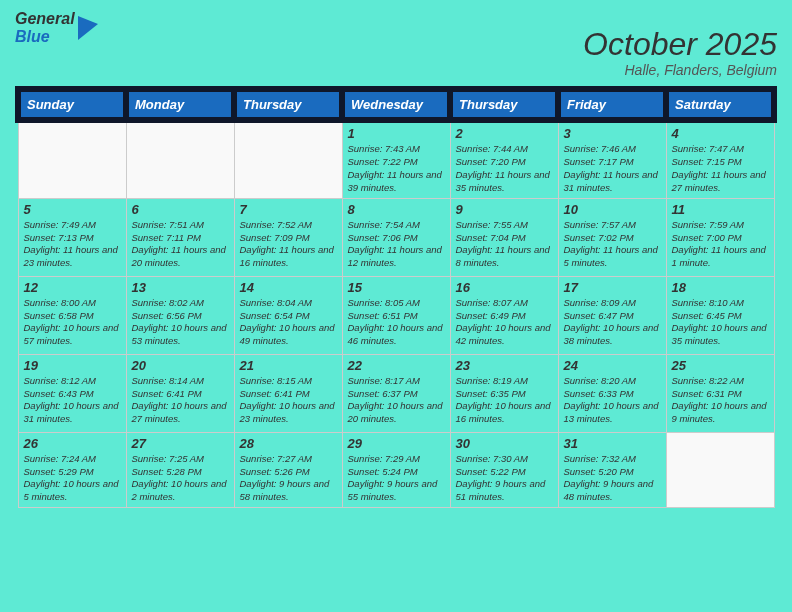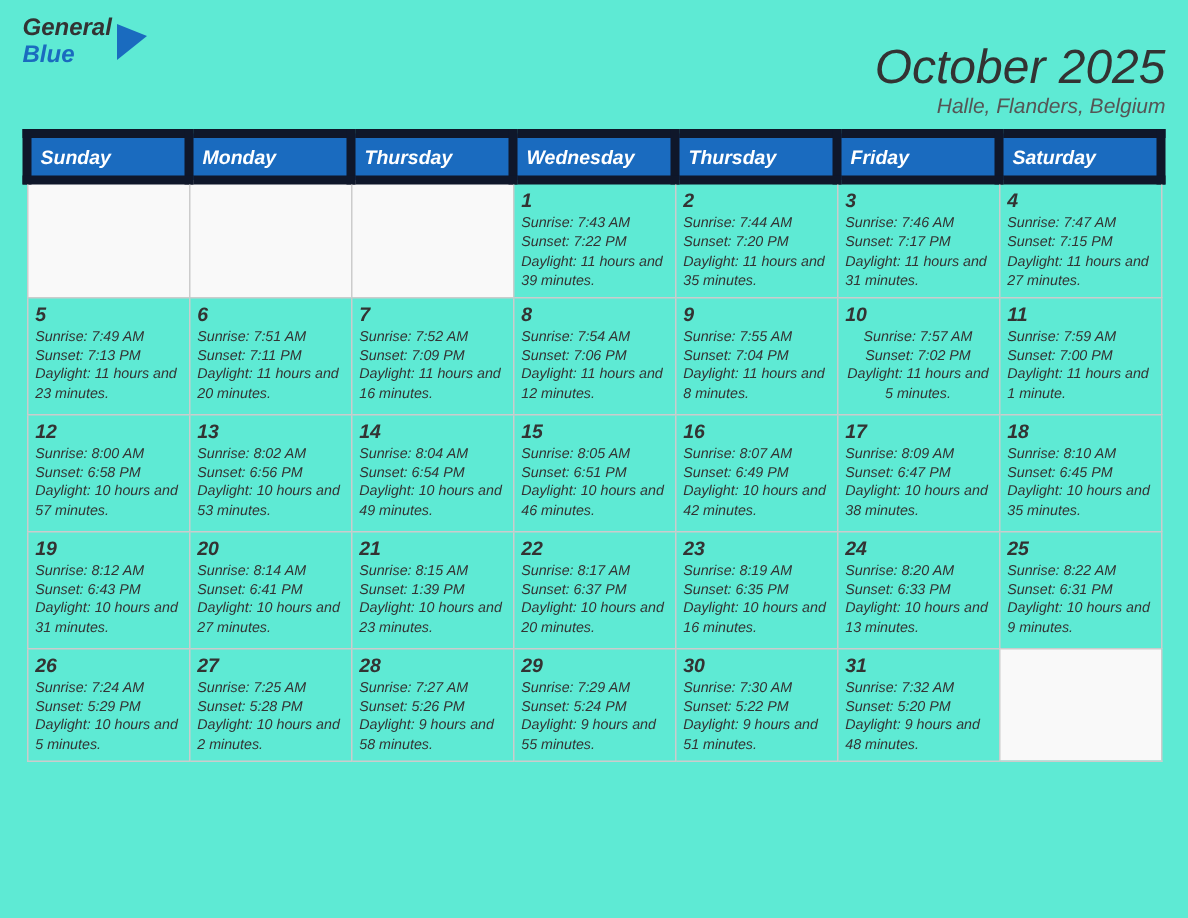--- a/index.html
+++ b/index.html
@@ -189,21 +189,21 @@
 Daylight: 11 hours and 12 minutes.</div>
           </td>
           <td>
             <div class="day-number">9</div>
             <div class="day-info" style="white-space: pre-line;">Sunrise: 7:55 AM
 Sunset: 7:04 PM
 Daylight: 11 hours and 8 minutes.</div>
           </td>
           <td>
             <div class="day-number">10</div>
-            <div class="day-info" style="white-space: pre-line; text-align: center;">Sunrise: 7:57 AM
+            <div class="day-info" style="white-space: pre-line;">Sunrise: 7:57 AM
 Sunset: 7:02 PM
 Daylight: 11 hours and 5 minutes.</div>
           </td>
           <td>
             <div class="day-number">11</div>
             <div class="day-info" style="white-space: pre-line;">Sunrise: 7:59 AM
 Sunset: 7:00 PM
 Daylight: 11 hours and 1 minute.</div>
           </td>
         </tr>
@@ -260,21 +260,21 @@
           </td>
           <td>
             <div class="day-number">20</div>
             <div class="day-info" style="white-space: pre-line;">Sunrise: 8:14 AM
 Sunset: 6:41 PM
 Daylight: 10 hours and 27 minutes.</div>
           </td>
           <td>
             <div class="day-number">21</div>
             <div class="day-info" style="white-space: pre-line;">Sunrise: 8:15 AM
-Sunset: 1:39 PM
+Sunset: 6:41 PM
 Daylight: 10 hours and 23 minutes.</div>
           </td>
           <td>
             <div class="day-number">22</div>
             <div class="day-info" style="white-space: pre-line;">Sunrise: 8:17 AM
 Sunset: 6:37 PM
 Daylight: 10 hours and 20 minutes.</div>
           </td>
           <td>
             <div class="day-number">23</div>

